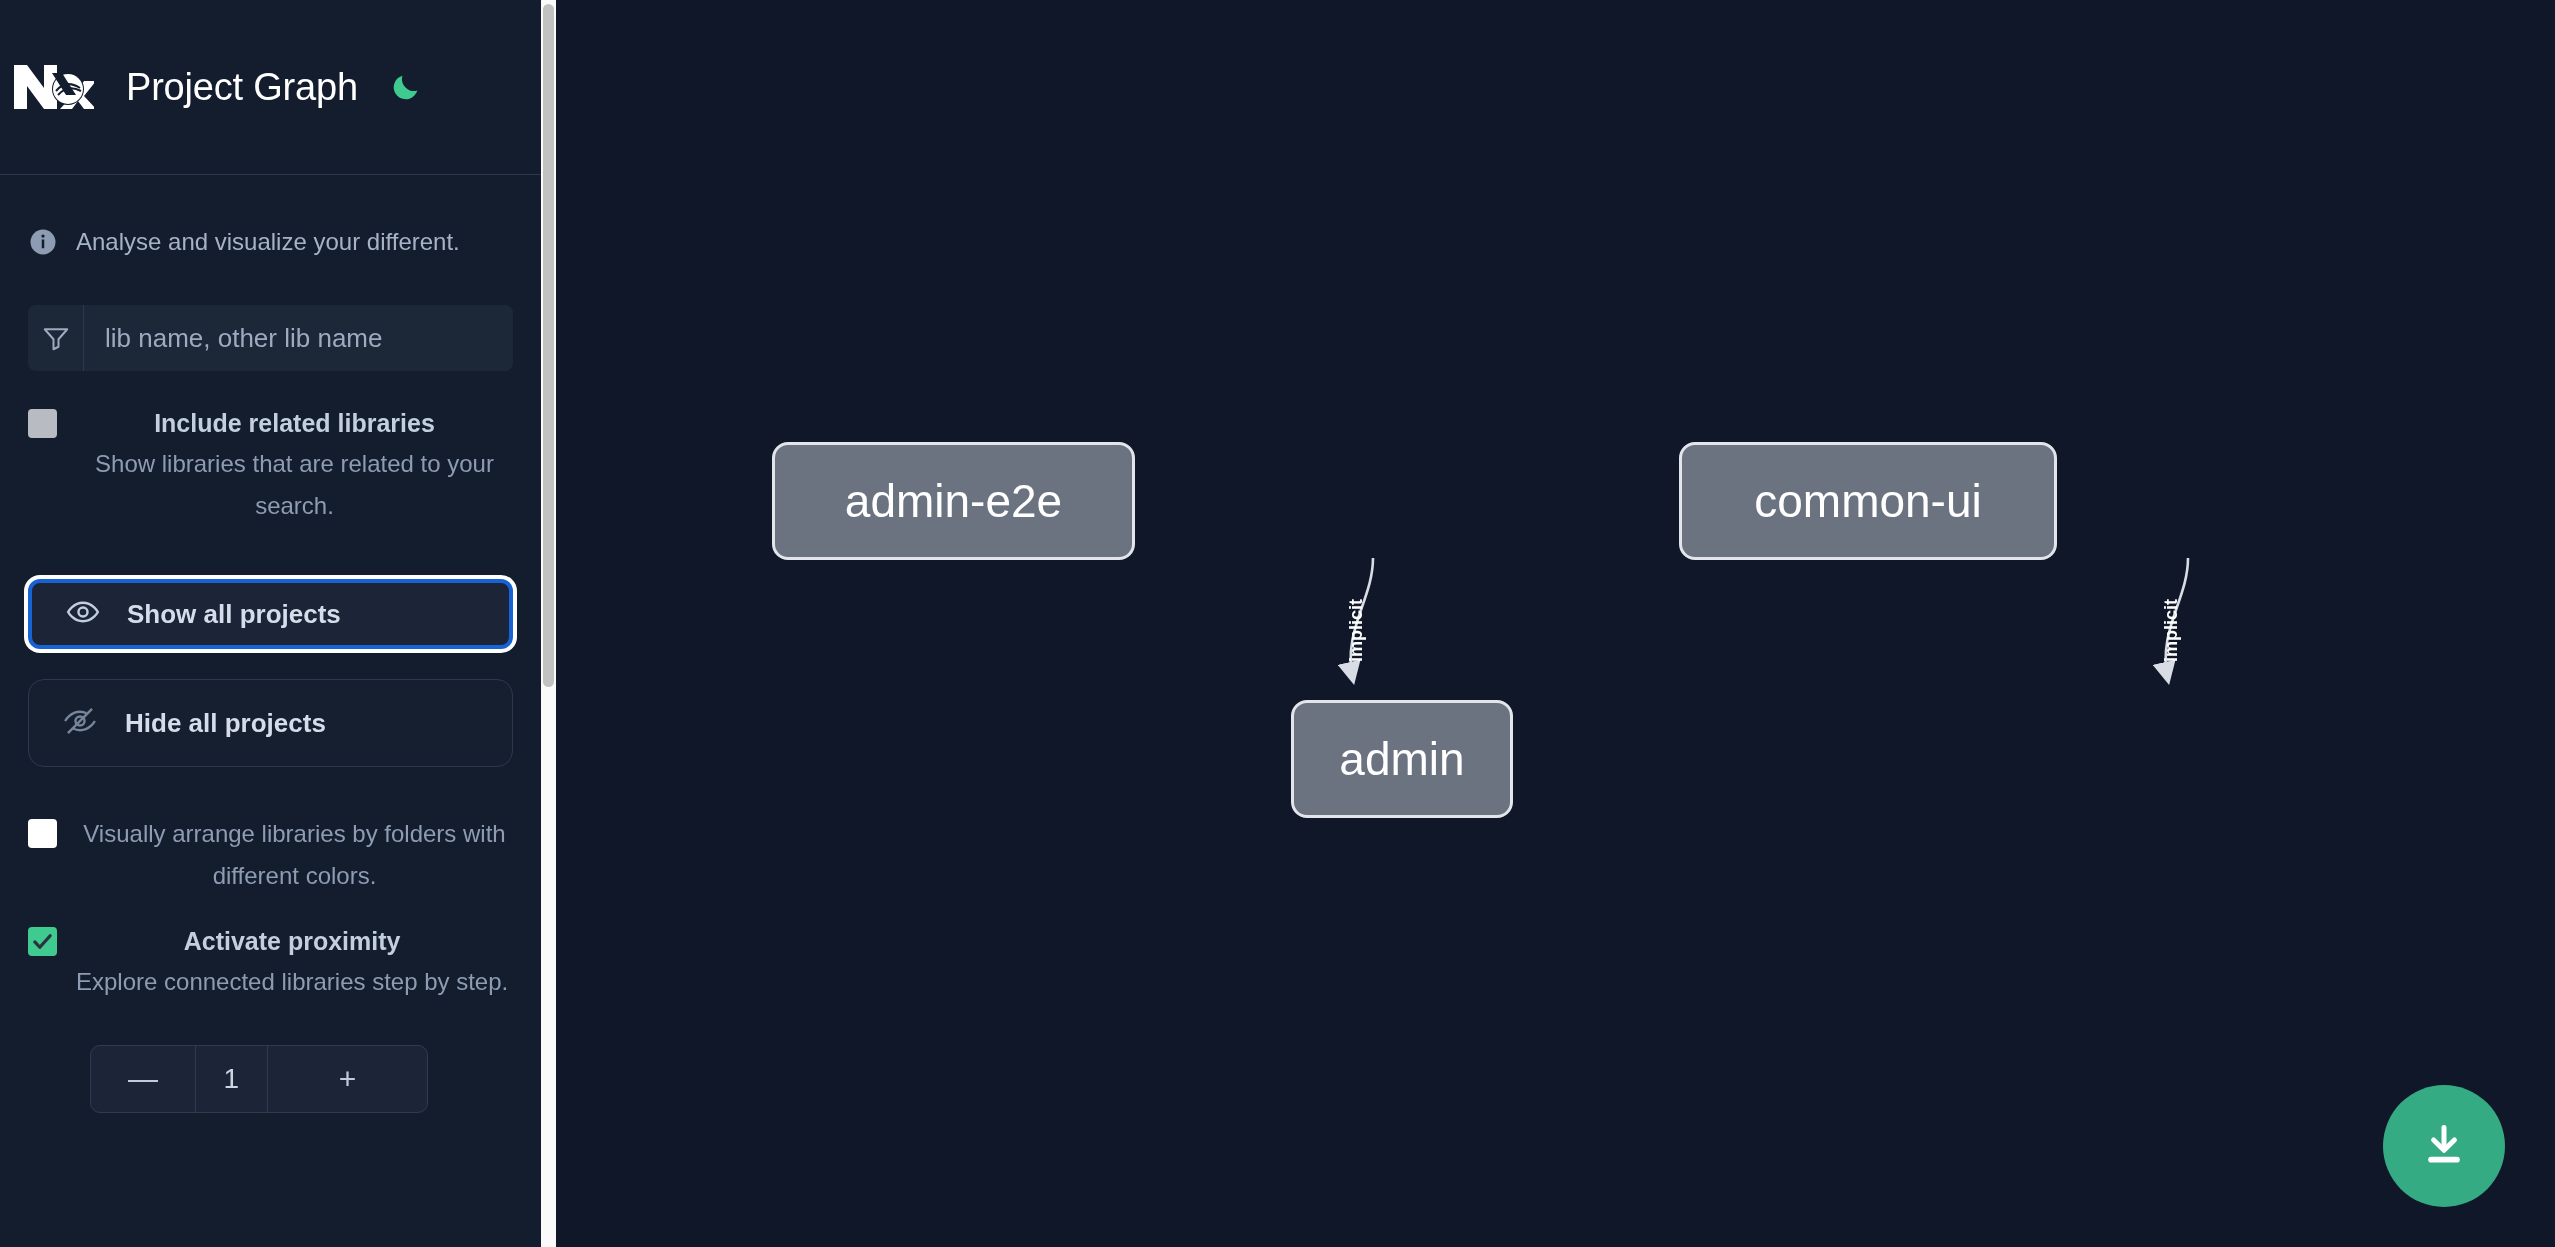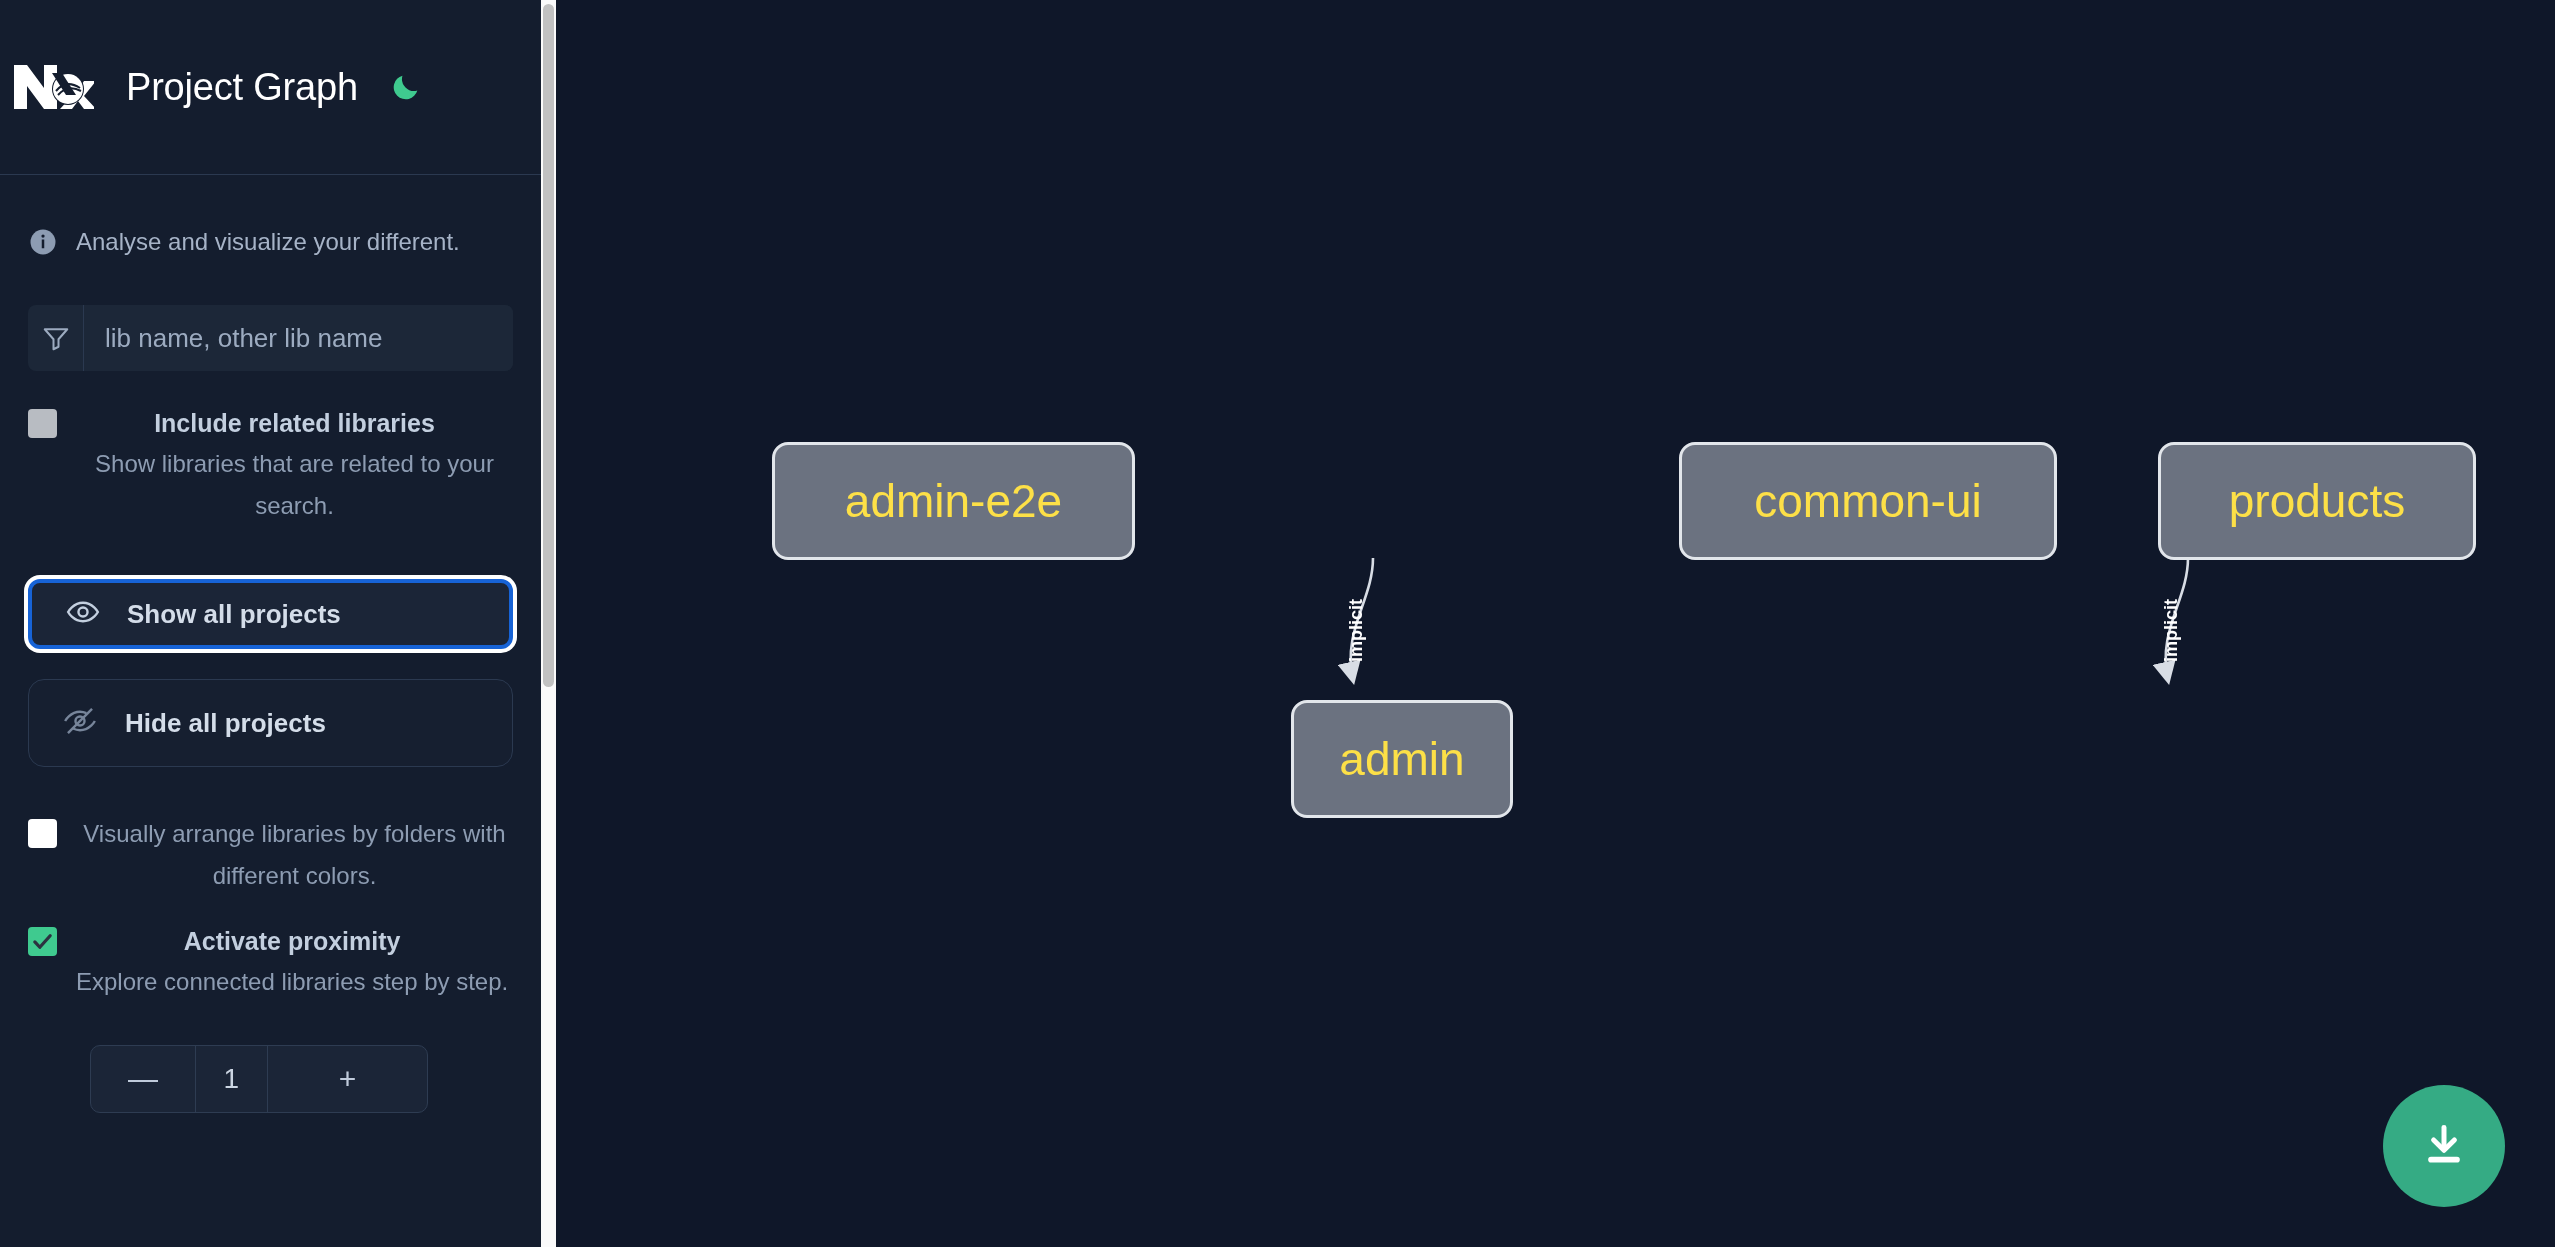--- a/index.html
+++ b/index.html
@@ -238,21 +238,21 @@
     overflow: hidden;
   }
   .node {
     position: absolute;
     background: #6b7280;
     border: 3px solid #e2e6eb;
     border-radius: 16px;
     display: flex;
     align-items: center;
     justify-content: center;
-    color: #fde047;
+    color: #ffffff;
     font-size: 46px;
     font-family: "Liberation Sans", sans-serif;
     cursor: pointer;
     white-space: nowrap;
   }
   .edge-label {
     position: absolute;
     color: #ffffff;
     font-size: 18px;
     font-weight: bold;
@@ -399,23 +399,20 @@
     </svg>
 
     <div class="node" style="left:216px;top:442px;width:363px;height:118px;">
       <span>admin-e2e</span>
     </div>
 
     <div class="node" style="left:1123px;top:442px;width:378px;height:118px;">
       <span>common-ui</span>
     </div>
 
-    <div class="node" style="left:1602px;top:442px;width:318px;height:118px;">
-      <span>products</span>
-    </div>
 
     <div class="node" style="left:735px;top:700px;width:222px;height:118px;">
       <span>admin</span>
     </div>
 
     <span class="edge-label" style="left:760px;top:620px;width:80px;text-align:center;">implicit</span>
     <span class="edge-label" style="left:1575px;top:620px;width:80px;text-align:center;">implicit</span>
 
     <button class="fab">
       <svg width="52" height="52" viewBox="0 0 24 24">

